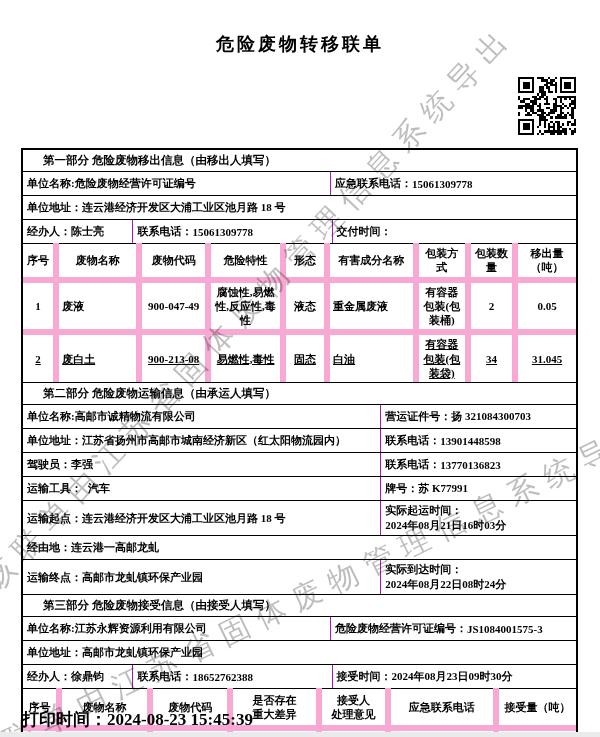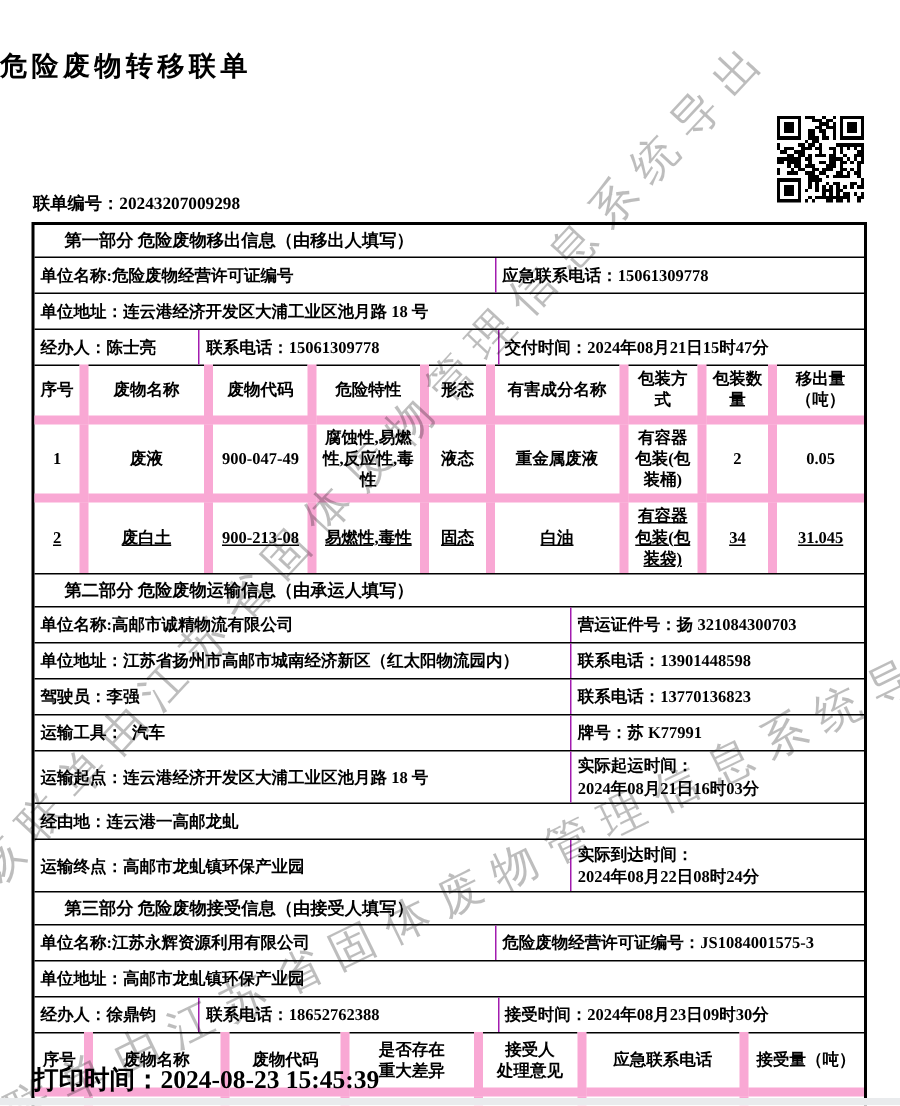--- a/index.html
+++ b/index.html
@@ -1,18 +1,18 @@
 <!DOCTYPE html>
 <html><head>
 <meta charset="utf-8">
 <style>
   html,body{margin:0;padding:0;background:#fff;}
   .page{position:relative;width:600px;height:737px;background:#fff;overflow:hidden;
         font-family:"Liberation Serif","DejaVu Serif",serif;font-weight:bold;color:#000;}
-  .title{position:absolute;top:32px;left:0;right:0;
+  .title{position:absolute;top:32px;left:0;right:0;text-align:center;
          font-size:18px;letter-spacing:3px;}
   .qr{position:absolute;top:77px;left:518px;width:58px;height:58px;}
   .manifest{position:absolute;top:128px;left:22px;font-size:11.5px;}
   .form{position:absolute;top:148px;left:21px;width:553px;border:2px solid #000;
         font-size:11px;background:transparent;}
   .form > * + *{border-top:1px solid #000;}
   .sec{min-height:19px;padding:3px 20px;display:flex;align-items:center;
        font-size:11.5px;box-sizing:border-box;}
   .r{display:flex;align-items:center;}
   .r > .c{min-height:23px;padding:2px 4px;display:flex;align-items:center;
@@ -21,21 +21,21 @@
   .w55{width:55.5%;} .grow{flex:1;min-width:0;}
   .w20{width:19.8%;} .w36{width:36%;} .w64{width:64.6%;}
   table.wt{width:100%;border-collapse:collapse;table-layout:fixed;font-size:11px;}
   .wt th,.wt td{border:6px solid #f9a8d4;padding:2px 3px;text-align:center;
                 vertical-align:middle;font-weight:bold;line-height:1.3;
                 overflow:hidden;}
   .wt tr > *:first-child{border-left:0;}
   .wt tr > *:last-child{border-right:0;}
   .wt thead th{border-top:0;height:20px;}
   .wt tbody tr:last-child td{border-bottom:0;}
-  .wt .ta-l{text-align:center;}
+  .wt .ta-l{text-align:left;}
   .wt1 tbody tr:first-child td{height:42px;}
   .wt1 tbody tr:last-child td{height:32px;text-decoration:underline;}
   .wt2 thead th{white-space:pre-line;height:32px;}
   .wt2 tbody td{height:23px;}
   .print-time{position:absolute;left:22px;top:708px;font-size:17px;}
   .wm{position:absolute;white-space:nowrap;font-weight:normal;font-size:30px;
       letter-spacing:10px;color:rgba(0,0,0,0.26);pointer-events:none;z-index:6;
       mix-blend-mode:multiply;font-family:"Liberation Serif","DejaVu Serif",serif;}
   .wm1{left:-10px;top:565px;transform:rotate(-47deg);transform-origin:0 50%;}
   .wm2{left:-30px;top:740px;transform:rotate(-26deg);transform-origin:0 50%;}
@@ -48,23 +48,20 @@
 
   <div class="title">危险废物转移联单</div>
 
   <svg id="qr" class="qr" viewBox="0 0 25 25" shape-rendering="crispEdges">
     <path fill="#000" d="M0 0h7v7H0z M18 0h7v7h-7z M0 18h7v7H0z"></path>
     <path fill="#fff" d="M1 1h5v5H1z M19 1h5v5h-5z M1 19h5v5H1z"></path>
     <path fill="#000" d="M2 2h3v3H2z M20 2h3v3h-3z M2 20h3v3H2z"></path>
     <path class="mods" fill="#000" d="M8 0h1v1h-1zM9 0h1v1h-1zM10 0h1v1h-1zM13 0h1v1h-1zM16 0h1v1h-1zM10 1h1v1h-1zM11 1h1v1h-1zM12 1h1v1h-1zM14 1h1v1h-1zM15 1h1v1h-1zM12 2h1v1h-1zM13 2h1v1h-1zM14 2h1v1h-1zM16 2h1v1h-1zM11 3h1v1h-1zM12 3h1v1h-1zM14 3h1v1h-1zM15 3h1v1h-1zM16 3h1v1h-1zM9 4h1v1h-1zM10 4h1v1h-1zM12 4h1v1h-1zM13 4h1v1h-1zM16 4h1v1h-1zM9 5h1v1h-1zM10 5h1v1h-1zM13 5h1v1h-1zM16 5h1v1h-1zM9 6h1v1h-1zM10 6h1v1h-1zM11 6h1v1h-1zM13 6h1v1h-1zM14 6h1v1h-1zM16 6h1v1h-1zM8 7h1v1h-1zM10 7h1v1h-1zM11 7h1v1h-1zM0 8h1v1h-1zM6 8h1v1h-1zM7 8h1v1h-1zM9 8h1v1h-1zM10 8h1v1h-1zM12 8h1v1h-1zM17 8h1v1h-1zM18 8h1v1h-1zM19 8h1v1h-1zM20 8h1v1h-1zM21 8h1v1h-1zM22 8h1v1h-1zM23 8h1v1h-1zM24 8h1v1h-1zM0 9h1v1h-1zM2 9h1v1h-1zM3 9h1v1h-1zM4 9h1v1h-1zM7 9h1v1h-1zM8 9h1v1h-1zM9 9h1v1h-1zM11 9h1v1h-1zM12 9h1v1h-1zM15 9h1v1h-1zM16 9h1v1h-1zM18 9h1v1h-1zM20 9h1v1h-1zM22 9h1v1h-1zM24 9h1v1h-1zM1 10h1v1h-1zM2 10h1v1h-1zM5 10h1v1h-1zM6 10h1v1h-1zM7 10h1v1h-1zM12 10h1v1h-1zM16 10h1v1h-1zM18 10h1v1h-1zM23 10h1v1h-1zM24 10h1v1h-1zM3 11h1v1h-1zM4 11h1v1h-1zM6 11h1v1h-1zM7 11h1v1h-1zM9 11h1v1h-1zM11 11h1v1h-1zM12 11h1v1h-1zM13 11h1v1h-1zM15 11h1v1h-1zM16 11h1v1h-1zM19 11h1v1h-1zM22 11h1v1h-1zM23 11h1v1h-1zM24 11h1v1h-1zM0 12h1v1h-1zM1 12h1v1h-1zM2 12h1v1h-1zM3 12h1v1h-1zM4 12h1v1h-1zM5 12h1v1h-1zM6 12h1v1h-1zM8 12h1v1h-1zM9 12h1v1h-1zM15 12h1v1h-1zM16 12h1v1h-1zM17 12h1v1h-1zM18 12h1v1h-1zM20 12h1v1h-1zM22 12h1v1h-1zM24 12h1v1h-1zM0 13h1v1h-1zM1 13h1v1h-1zM3 13h1v1h-1zM4 13h1v1h-1zM5 13h1v1h-1zM6 13h1v1h-1zM9 13h1v1h-1zM12 13h1v1h-1zM13 13h1v1h-1zM15 13h1v1h-1zM16 13h1v1h-1zM18 13h1v1h-1zM19 13h1v1h-1zM21 13h1v1h-1zM23 13h1v1h-1zM24 13h1v1h-1zM3 14h1v1h-1zM5 14h1v1h-1zM6 14h1v1h-1zM8 14h1v1h-1zM9 14h1v1h-1zM10 14h1v1h-1zM14 14h1v1h-1zM15 14h1v1h-1zM16 14h1v1h-1zM18 14h1v1h-1zM23 14h1v1h-1zM0 15h1v1h-1zM4 15h1v1h-1zM6 15h1v1h-1zM7 15h1v1h-1zM10 15h1v1h-1zM11 15h1v1h-1zM13 15h1v1h-1zM14 15h1v1h-1zM15 15h1v1h-1zM18 15h1v1h-1zM19 15h1v1h-1zM21 15h1v1h-1zM23 15h1v1h-1zM0 16h1v1h-1zM3 16h1v1h-1zM4 16h1v1h-1zM5 16h1v1h-1zM8 16h1v1h-1zM9 16h1v1h-1zM10 16h1v1h-1zM12 16h1v1h-1zM13 16h1v1h-1zM17 16h1v1h-1zM18 16h1v1h-1zM20 16h1v1h-1zM22 16h1v1h-1zM23 16h1v1h-1zM9 17h1v1h-1zM10 17h1v1h-1zM11 17h1v1h-1zM14 17h1v1h-1zM16 17h1v1h-1zM17 17h1v1h-1zM18 17h1v1h-1zM19 17h1v1h-1zM20 17h1v1h-1zM23 17h1v1h-1zM9 18h1v1h-1zM10 18h1v1h-1zM11 18h1v1h-1zM12 18h1v1h-1zM24 18h1v1h-1zM9 19h1v1h-1zM11 19h1v1h-1zM14 19h1v1h-1zM16 19h1v1h-1zM17 19h1v1h-1zM21 19h1v1h-1zM22 19h1v1h-1zM24 19h1v1h-1zM9 20h1v1h-1zM11 20h1v1h-1zM13 20h1v1h-1zM15 20h1v1h-1zM17 20h1v1h-1zM19 20h1v1h-1zM21 20h1v1h-1zM23 20h1v1h-1zM24 20h1v1h-1zM8 21h1v1h-1zM11 21h1v1h-1zM13 21h1v1h-1zM14 21h1v1h-1zM15 21h1v1h-1zM17 21h1v1h-1zM18 21h1v1h-1zM13 22h1v1h-1zM15 22h1v1h-1zM17 22h1v1h-1zM19 22h1v1h-1zM20 22h1v1h-1zM22 22h1v1h-1zM24 22h1v1h-1zM9 23h1v1h-1zM11 23h1v1h-1zM12 23h1v1h-1zM13 23h1v1h-1zM14 23h1v1h-1zM15 23h1v1h-1zM16 23h1v1h-1zM17 23h1v1h-1zM18 23h1v1h-1zM19 23h1v1h-1zM20 23h1v1h-1zM23 23h1v1h-1zM24 23h1v1h-1zM8 24h1v1h-1zM10 24h1v1h-1zM14 24h1v1h-1zM15 24h1v1h-1zM17 24h1v1h-1zM18 24h1v1h-1zM20 24h1v1h-1zM23 24h1v1h-1z"></path>
   </svg>
 
-  <div class="manifest">
-    <span>联单编号：</span><span>20243207009298</span>
-  </div>
 
   <div class="form">
 
     <div class="sec">第一部分 危险废物移出信息（由移出人填写）</div>
 
     <div class="r">
       <div class="c w55">
         <span>单位名称:</span>
           <span>危险废物经营许可证编号</span>
       </div>
@@ -85,21 +82,20 @@
       <div class="c w20">
         <span>经办人：</span>
           <span>陈士亮</span>
       </div>
       <div class="c w36">
         <span>联系电话：</span>
           <span>15061309778</span>
       </div>
       <div class="c grow">
         <span>交付时间：</span>
-          <span>2024年08月21日15时47分</span>
       </div>
     </div>
 
     <table class="wt wt1">
       <colgroup>
         <col style="width:6%">
           <col style="width:15%">
           <col style="width:12.5%">
         <col style="width:13.5%">
           <col style="width:8%">

